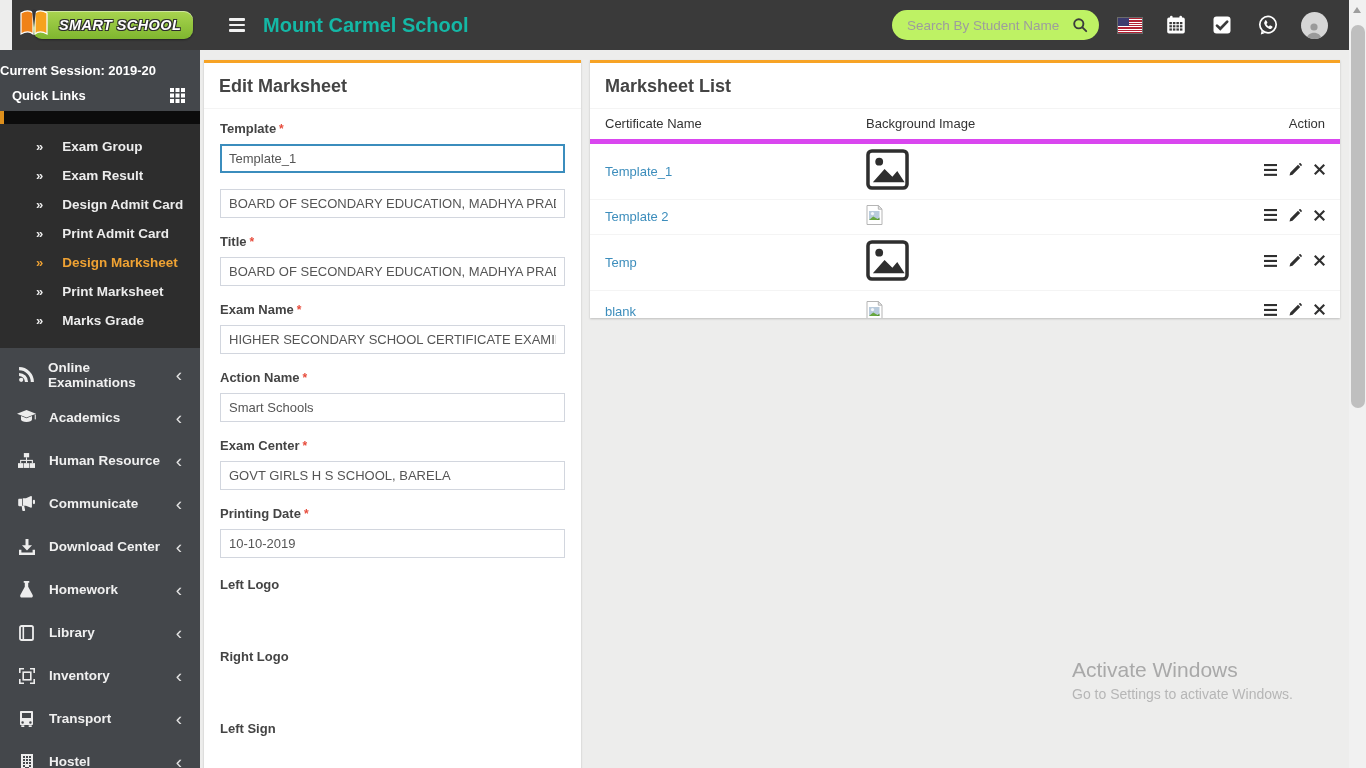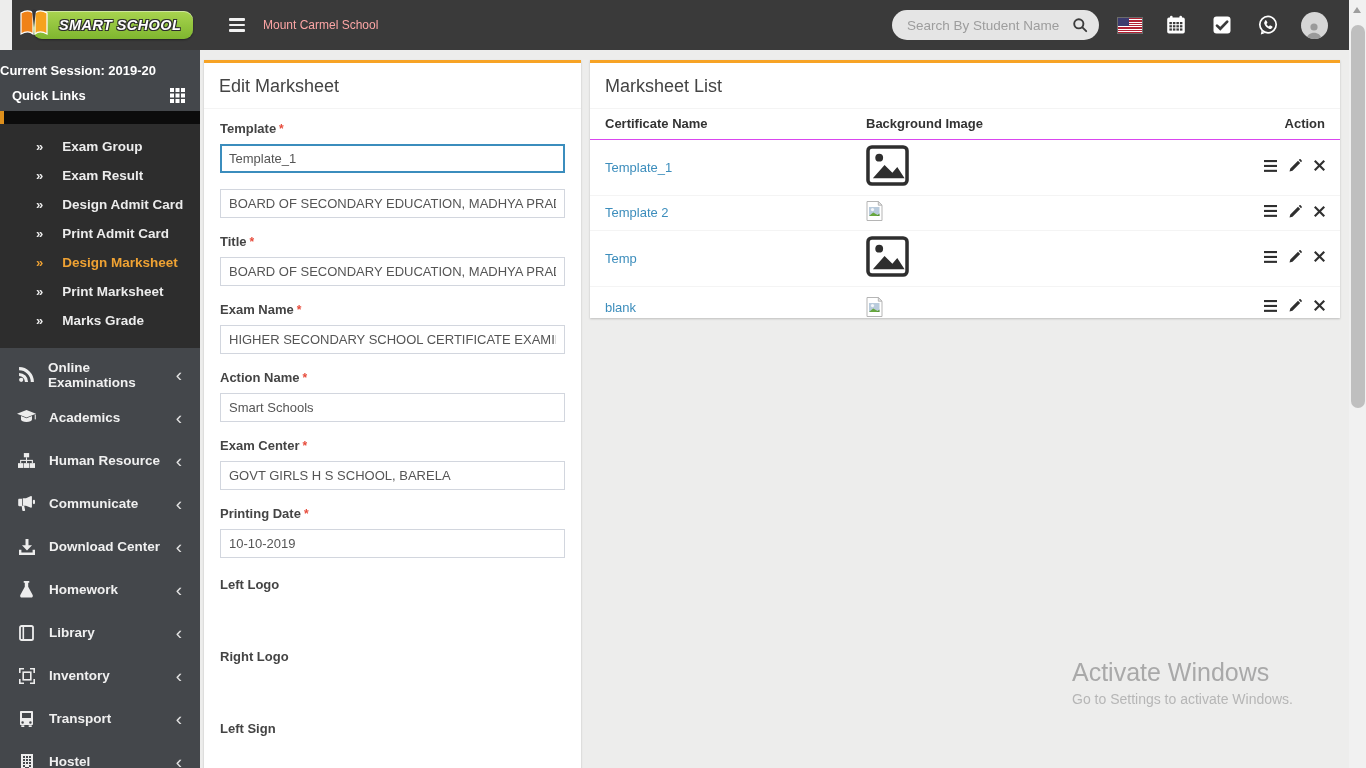--- a/index.html
+++ b/index.html
@@ -21,24 +21,24 @@
     border-radius:9px; padding:5px 12px 5px 26px; margin-left:13px;
     box-shadow:inset 0 1px 0 rgba(255,255,255,.45), 0 1px 2px rgba(0,0,0,.4);
   }
   .logo-pill span {
     color:#fff; font-weight:700; font-style:italic; font-size:14.5px; letter-spacing:.4px; white-space:nowrap;
     text-shadow:-1px -1px 0 #2e2e2e, 1px -1px 0 #2e2e2e, -1px 1px 0 #2e2e2e, 1px 1px 0 #2e2e2e;
   }
   .logo-book { position:absolute; left:-2px; top:50%; transform:translateY(-50%); }
   .hamburger { margin-left:13px; display:flex; flex-direction:column; gap:3px; cursor:pointer; padding:4px; }
   .hamburger i { display:block; width:16px; height:2.4px; background:#f2f2f2; border-radius:1px; }
-  .page-title { margin-left:14px; font-size:12px; font-weight:400; color:#fca5a5; white-space:nowrap; }
+  .page-title { margin-left:14px; font-size:20px; font-weight:700; color:#14b8a6; white-space:nowrap; }
   .top-spacer { flex:1; }
   .searchpill {
-    width:207px; height:30px; background:#e5e5e5; border-radius:15px;
+    width:207px; height:30px; background:#bef264; border-radius:15px;
     display:flex; align-items:center; padding:0 11px 0 13px; margin-right:8px;
   }
   .searchpill input {
     border:0; outline:0; flex:1; min-width:0; font-size:13.5px; color:#555;
     font-family:inherit; background:transparent;
   }
   .searchpill input::placeholder { color:#9d9d9d; }
   .nav-icon { width:46px; display:flex; justify-content:center; align-items:center; cursor:pointer; }
   .flag { width:24px; height:15px; position:relative; box-shadow:0 0 0 1px rgba(255,255,255,.25);
     background:repeating-linear-gradient(180deg,#b22234 0 1.2px,#ffffff 1.2px 2.35px); }
@@ -59,49 +59,49 @@
   .sections { padding-top:5px; }
   .section-item { display:flex; align-items:center; height:43px; padding:0 18px 0 16px; color:#f0f0f0; font-size:13.5px; font-weight:700; cursor:pointer; }
   .sec-icon { width:21px; margin-right:12px; display:flex; justify-content:center; align-items:center; color:#ededed; }
   .chev { margin-left:auto; font-size:19px; line-height:1; color:#e2e2e2; font-weight:400; }
 
   
   .content { position:absolute; left:200px; top:50px; right:17px; bottom:0; background:#ededec; }
   .card { position:absolute; background:#fff; border-top:3px solid #f7a325; box-shadow:0 1px 2px rgba(0,0,0,.2); }
   .edit-card { left:4px; top:10px; width:377px; height:860px; }
   .list-card { left:390px; top:10px; width:750px; height:258px; overflow:hidden; }
-  .card-header { padding:13px 15px 11px; font-size:18px; color:#444; border-bottom:1px solid #f4f4f4; }
+  .card-header { padding:13px 15px 11px; font-size:18px; color:#444; border-bottom:1px solid #f4f4f4;font-weight:bold; }
 
   .card-body { padding:12px 16px; }
   .form-group { margin-bottom:16px; }
   .form-group label { display:block; font-size:13px; font-weight:700; color:#444; margin-bottom:7px; line-height:15px; }
   .req { color:#e74c3c; margin-left:3px; font-size:12px; }
   .form-control {
     display:block; width:100%; height:29px; border:1px solid #d2d6de; border-radius:0;
     padding:0 8px; font-size:13px; color:#555; font-family:inherit; background:#fff; outline:none;
   }
   .form-control.focused { border:2px solid #3b8dbd; padding:0 7px; }
   .upload-label { font-size:13px; font-weight:700; color:#444; margin:18px 0 55px; line-height:17px; }
   .upload-label.last { margin-bottom:10px; }
 
   
   .mk-table { width:100%; border-collapse:collapse; font-size:13px; table-layout:fixed; }
   .mk-table col.c1 { width:261px; } .mk-table col.c3 { width:112px; }
-  .mk-table th { text-align:left; font-weight:700; color:#333; padding:7px 15px 8px; border-bottom:1px solid #d946ef; }
+  .mk-table th { text-align:left; font-weight:400; color:#333; padding:7px 15px 8px; border-bottom:5px solid #d946ef; }
   .mk-table th.action-col { text-align:right; }
   .mk-table td { padding:5px 15px 6px; border-bottom:1px solid #f4f4f4; vertical-align:middle; }
   .mk-table tr:last-child td { border-bottom:1px solid #fca5a5; }
   .cert-link { color:#3c8dbc; text-decoration:none; cursor:pointer; }
   .td-actions { text-align:right; }
   .action-icons { display:inline-flex; gap:12px; align-items:center; color:#2f2f2f; }
   .action-icons span { display:inline-flex; cursor:pointer; }
 
   
   .watermark { position:absolute; left:1072px; top:658px; pointer-events:none; }
-  .watermark .l1 { font-size:25px; color:#a9a9a9; }
+  .watermark .l1 { font-size:21px; color:#a9a9a9; }
   .watermark .l2 { font-size:14px; color:#b6b6b6; margin-top:4px; }
 
   
   .scrollbar { position:absolute; right:0; top:0; width:17px; height:768px; background:#f1f1f1; z-index:9; }
   .sb-arrow { position:absolute; top:7px; left:4px; width:0; height:0;
     border-left:4.5px solid transparent; border-right:4.5px solid transparent; border-bottom:6px solid #9e9e9e; }
   .sb-thumb { position:absolute; left:1.5px; top:25px; width:14px; height:383px; background:#bfbfbf; border-radius:7px; }
 </style>
 </head>
 <body>

